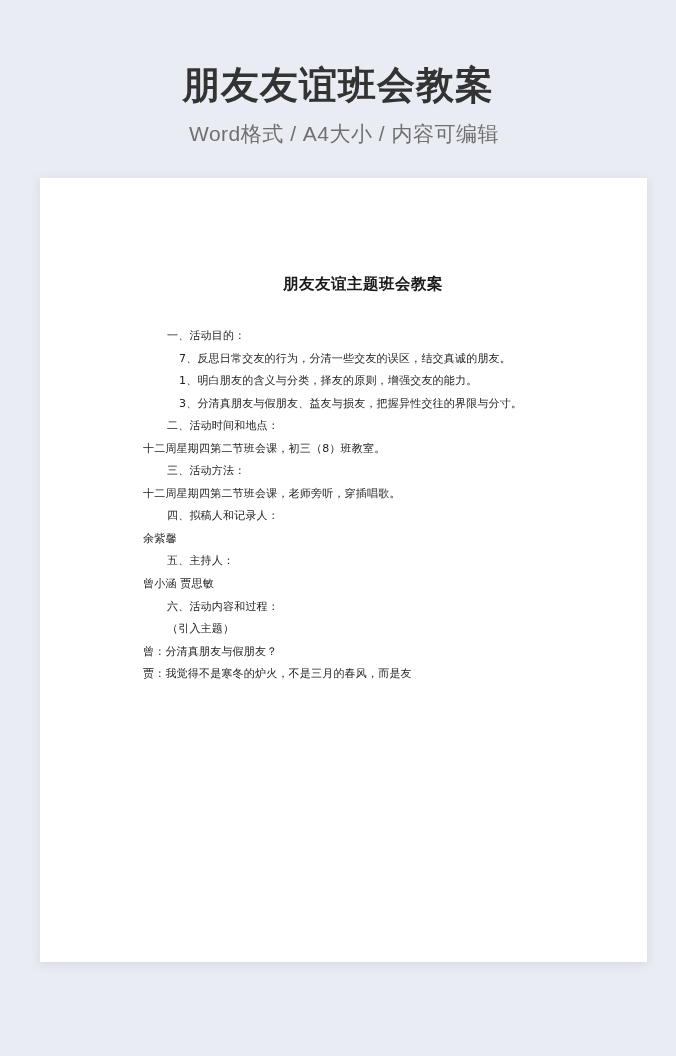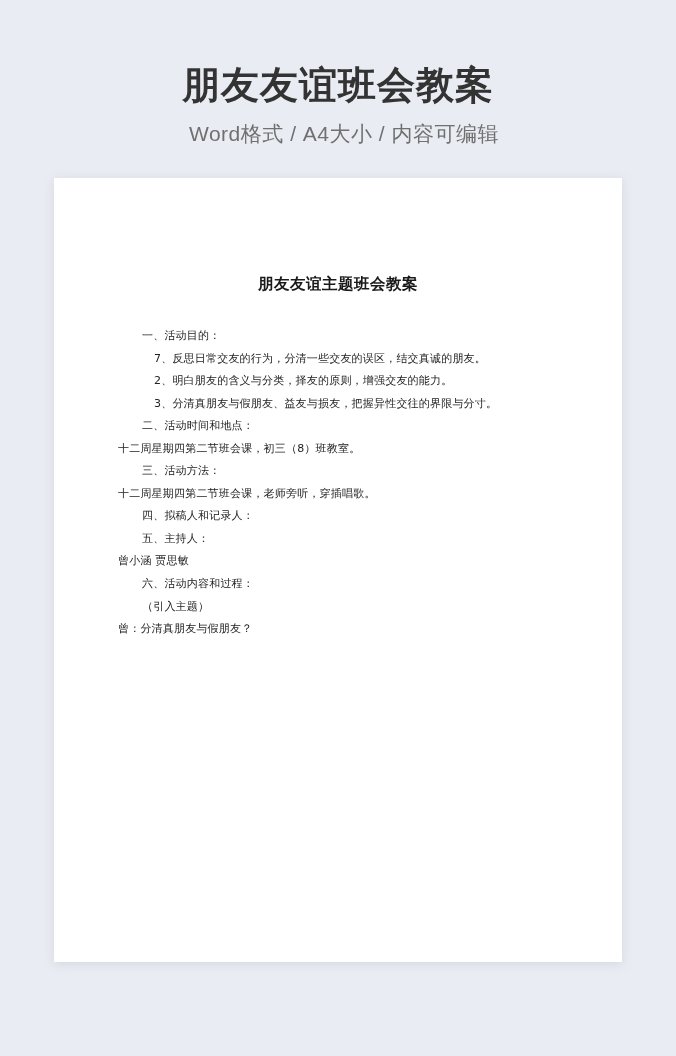--- a/index.html
+++ b/index.html
@@ -33,26 +33,27 @@
   }
   .header-subtitle {
     font-size: 21px;
     color: #707070;
     margin: 10px 0 0 12px;
     font-weight: normal;
     letter-spacing: 0.5px;
   }
   .doc-shadow {
     position: absolute;
-    left: 54px;
+    left: 40px;
     top: 178px;
     width: 568px;
     height: 784px;
     background: #ffffff;
     box-shadow: 0 2px 10px rgba(120,130,150,0.18);
+    padding-left: 39px;
   }
   .doc-inner {
     box-sizing: border-box;
     padding: 96px 64px 40px 64px;
     height: 100%;
   }
   .doc-title {
     text-align: center;
     font-size: 15.5px;
     font-weight: bold;
@@ -83,29 +84,31 @@
     <h1 class="header-title">朋友友谊班会教案</h1>
     <div class="header-subtitle">Word格式 / A4大小 / 内容可编辑</div>
   </div>
 
   <div class="doc-shadow">
     <div class="doc-inner">
       <div class="doc-title">朋友友谊主题班会教案</div>
       <div id="paragraphs">
           <p class="para indent-1">一、活动目的：</p>
           <p class="para indent-2">7、反思日常交友的行为，分清一些交友的误区，结交真诚的朋友。</p>
-          <p class="para indent-2">2、明白朋友的含义与分类，择友的原则，增强交友的能力。</p>
+          <p class="para indent-2">1、明白朋友的含义与分类，择友的原则，增强交友的能力。</p>
           <p class="para indent-2">3、分清真朋友与假朋友、益友与损友，把握异性交往的界限与分寸。</p>
           <p class="para indent-1">二、活动时间和地点：</p>
           <p class="para indent-0">十二周星期四第二节班会课，初三（8）班教室。</p>
           <p class="para indent-1">三、活动方法：</p>
           <p class="para indent-0">十二周星期四第二节班会课，老师旁听，穿插唱歌。</p>
           <p class="para indent-1">四、拟稿人和记录人：</p>
+          <p class="para indent-0">余紫馨</p>
           <p class="para indent-1">五、主持人：</p>
           <p class="para indent-0">曾小涵 贾思敏</p>
           <p class="para indent-1">六、活动内容和过程：</p>
           <p class="para indent-1">（引入主题）</p>
           <p class="para indent-0">曾：分清真朋友与假朋友？</p>
+          <p class="para indent-0">贾：我觉得不是寒冬的炉火，不是三月的春风，而是友</p>
         </div>
     </div>
   </div>
 
 </div>
 
 </body></html>

